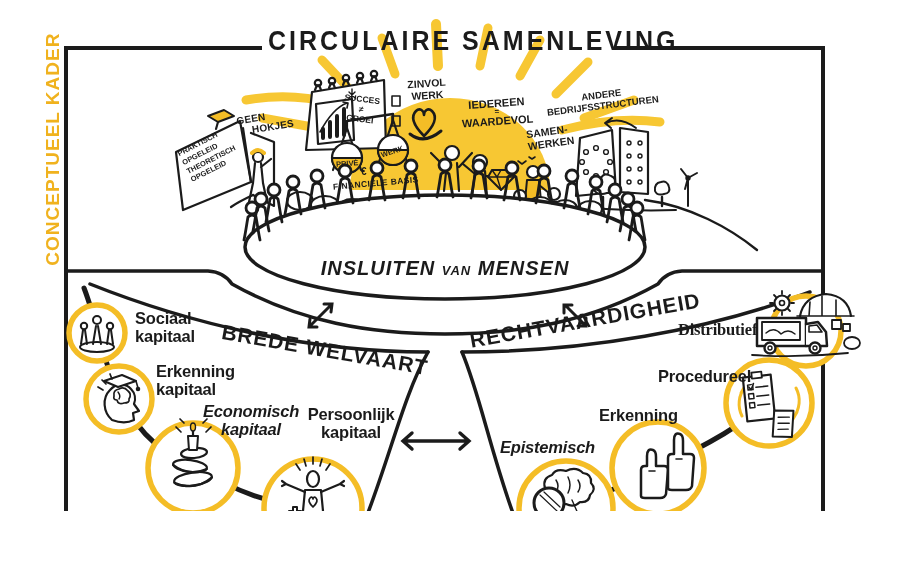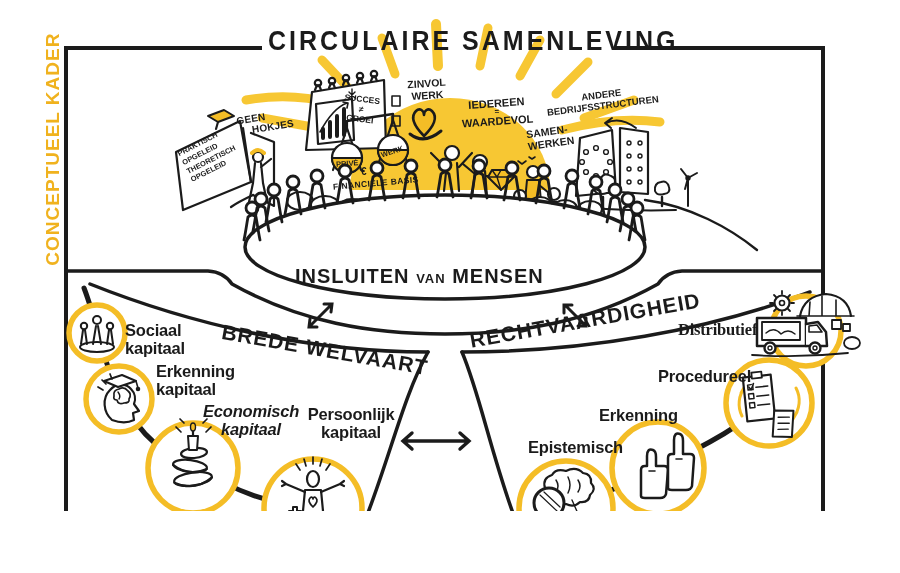--- a/index.html
+++ b/index.html
@@ -19,31 +19,31 @@
   .succes{left:338px;top:95px;width:46px;transform:rotate(7deg);font-size:8.5px;line-height:1.15;}
   .prive{left:336px;top:160px;font-size:7.5px;transform:rotate(-4deg);}
   .werkscale{left:381px;top:148px;font-size:7.5px;transform:rotate(-18deg);}
   .euro{left:361px;top:166px;font-size:10px;}
   .financiele{left:333px;top:179px;font-size:8.5px;letter-spacing:.4px;transform:rotate(-5deg);}
   .zinvol{left:402px;top:78px;width:50px;transform:rotate(-4deg);font-size:10.5px;}
   .iedereen{left:456px;top:97px;width:82px;transform:rotate(-4deg);font-size:11px;}
   .iedereen .eq{font-size:8px;line-height:.7;}
   .samen{left:527px;top:126px;transform:rotate(-8deg);font-size:10.5px;}
   .andere{left:546px;top:90px;width:112px;transform:rotate(-7deg);font-size:9.5px;}
-  .insluiten{left:295px;top:265px;width:300px;font-size:20px;letter-spacing:1px;}
+  .insluiten{left:295px;top:257px;width:300px;text-align:center;font-size:20px;letter-spacing:1px;font-style:italic;}
   .insluiten .small{font-size:13px;}
   .branch{font-size:21px;letter-spacing:1px;transform-origin:left top;}
   .brede{left:224px;top:320px;transform:rotate(10deg);}
   .recht{left:468px;top:329px;transform:rotate(-10deg);}
   .item{font-size:16.5px;letter-spacing:-.2px;line-height:1.08;}
-  .sociaal{left:125px;top:310px;margin-top:12px;}
+  .sociaal{left:135px;top:310px;}
   .cultureel{left:156px;top:363px;}
   .economisch{left:203px;top:403px;width:96px;font-style:italic;}
   .persoonlijk{left:303px;top:406px;width:96px;}
-  .epistemisch{left:528px;top:439px;}
+  .epistemisch{left:500px;top:439px;font-style:italic;}
   .erkenning{left:599px;top:407px;}
   .procedureel{left:658px;top:368px;}
   .distributief{left:678px;top:321px;font-family:Liberation Serif, serif;}
 </style>
 </head>
 <body>
 
 <div id="stage">
 
 <svg id="art" width="900" height="573" viewBox="0 0 900 573">

